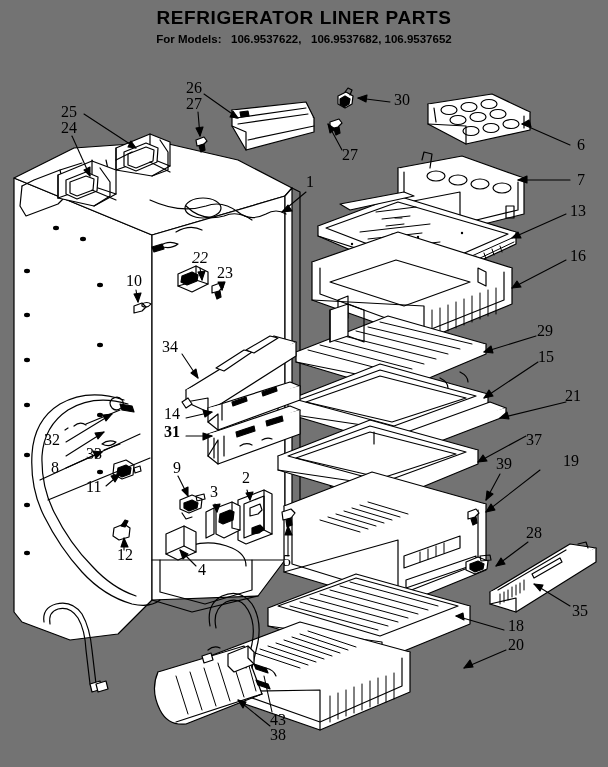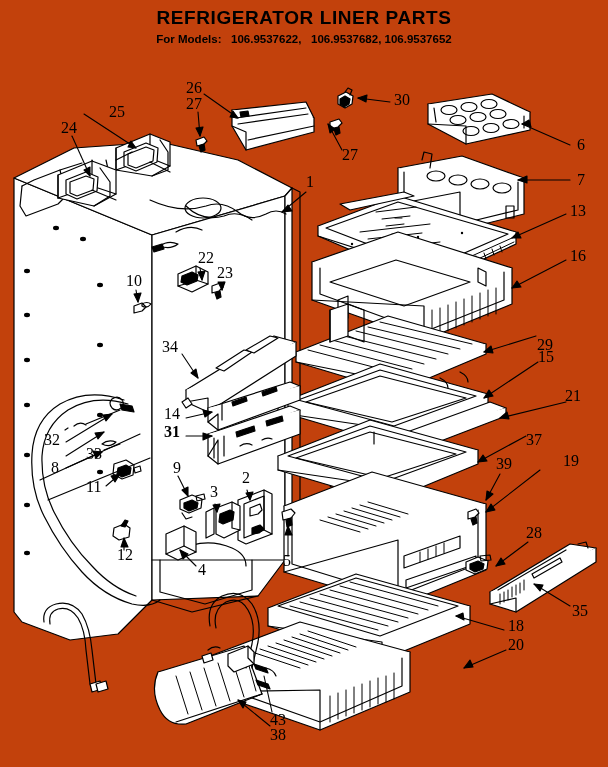--- a/index.html
+++ b/index.html
@@ -9,21 +9,21 @@
     background: #ffffff;
   }
   body {
     font-family: "Liberation Sans", sans-serif;
     color: #000000;
   }
   #page {
     position: relative;
     width: 608px;
     height: 767px;
-    background: #c2410c;
+    background: #737373;
     overflow: hidden;
   }
   
   #header {
     position: absolute;
     top: 0; left: 0;
     width: 608px;
     text-align: center;
     padding-top: 7px;
   }
@@ -685,29 +685,29 @@
     <div class="callout" style="left:86px;  top:479px;">11</div>
     <div class="callout" style="left:117px; top:547px;">12</div>
     <div class="callout" style="left:570px; top:203px;">13</div>
     <div class="callout" style="left:164px; top:406px;">14</div>
     <div class="callout" style="left:538px; top:349px;">15</div>
     <div class="callout" style="left:570px; top:248px;">16</div>
     <div class="callout" style="left:508px; top:618px;">18</div>
     <div class="callout" style="left:563px; top:453px;">19</div>
     <div class="callout" style="left:508px; top:637px;text-align:center;">20</div>
     <div class="callout" style="left:565px; top:388px;">21</div>
-    <div class="callout" style="left:198px; top:250px;">22</div>
+    <div class="callout" style="left:192px; top:250px;font-style:italic;">22</div>
     <div class="callout" style="left:217px; top:265px;">23</div>
     <div class="callout" style="left:61px;  top:120px;text-align:right;">24</div>
-    <div class="callout" style="left:61px;  top:104px;margin-left:48px;">25</div>
+    <div class="callout" style="left:61px;  top:104px;">25</div>
     <div class="callout" style="left:186px; top:80px;">26</div>
     <div class="callout" style="left:186px; top:96px;">27</div>
     <div class="callout" style="left:342px; top:147px;">27</div>
     <div class="callout" style="left:526px; top:525px;">28</div>
-    <div class="callout" style="left:537px; top:337px;">29</div>
+    <div class="callout" style="left:537px; top:323px;">29</div>
     <div class="callout" style="left:394px; top:92px;">30</div>
     <div class="callout" style="left:164px; top:424px;font-weight:bold;">31</div>
     <div class="callout" style="left:44px;  top:432px;">32</div>
     <div class="callout" style="left:44px;  top:446px;padding-left:42px;">33</div>
     <div class="callout" style="left:162px; top:339px;">34</div>
     <div class="callout" style="left:572px; top:603px;">35</div>
     <div class="callout" style="left:526px; top:432px;">37</div>
     <div class="callout" style="left:270px; top:727px;">38</div>
     <div class="callout" style="left:496px; top:456px;">39</div>
     <div class="callout" style="left:270px; top:712px;">43</div>

